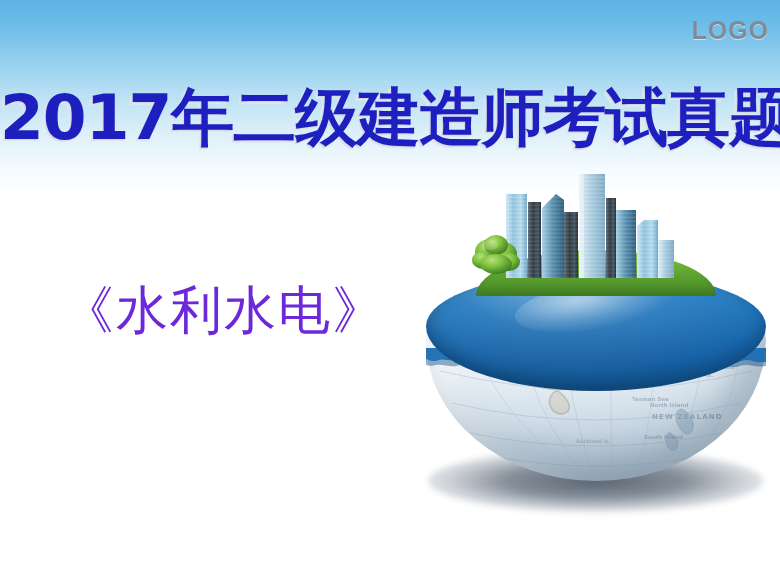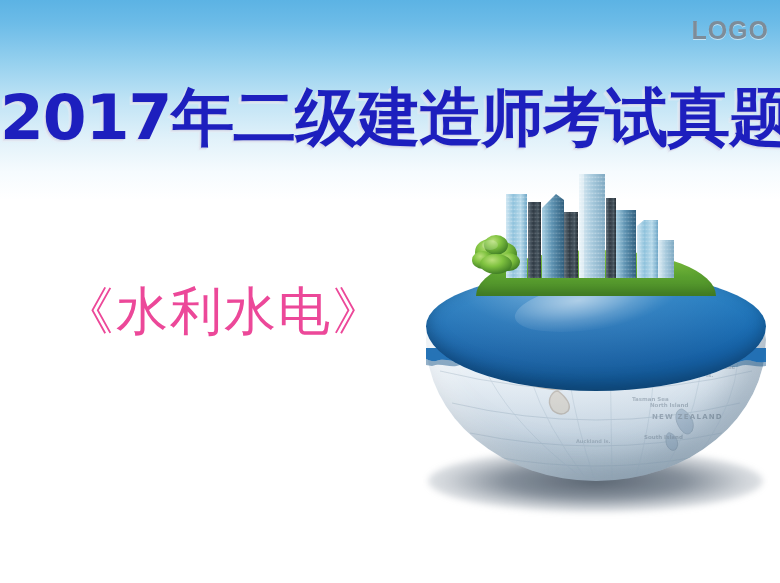--- a/index.html
+++ b/index.html
@@ -64,26 +64,26 @@
        -1px  1px 0 rgba(210,215,230,0.95),
        -2px  2px 0 rgba(222,226,238,0.75),
        -3px  3px 1px rgba(232,236,244,0.55);
   }
 
   
   #subtitle {
     position: absolute;
     left: 62px;
     top: 282px;
-    font-family: Liberation Sans, sans-serif;
+    font-family: Liberation Serif, serif;
     font-weight: normal;
     font-size: 52px;
     line-height: 58px;
     letter-spacing: 2px;
-    color: #ec4899;
+    color: #6d28d9;
     white-space: nowrap;
   }
 
   
   #globe-wrap {
     position: absolute;
     left: 420px;
     top: 168px;
     width: 350px;
     height: 340px;

